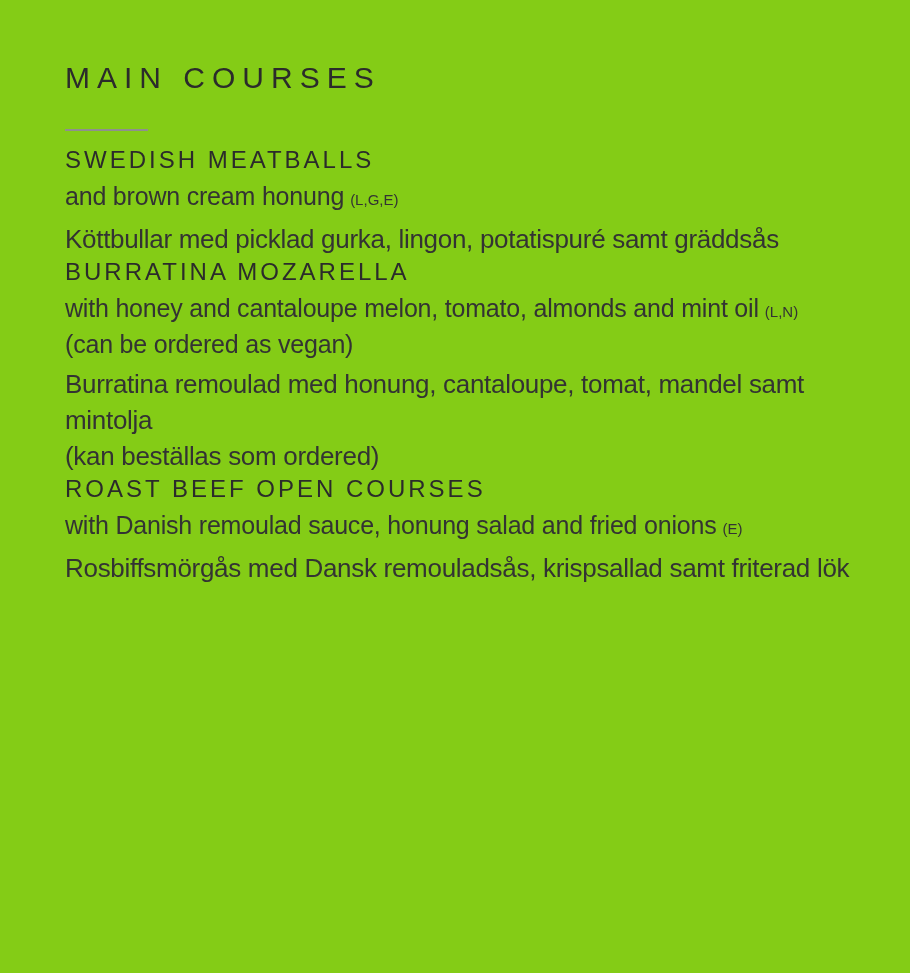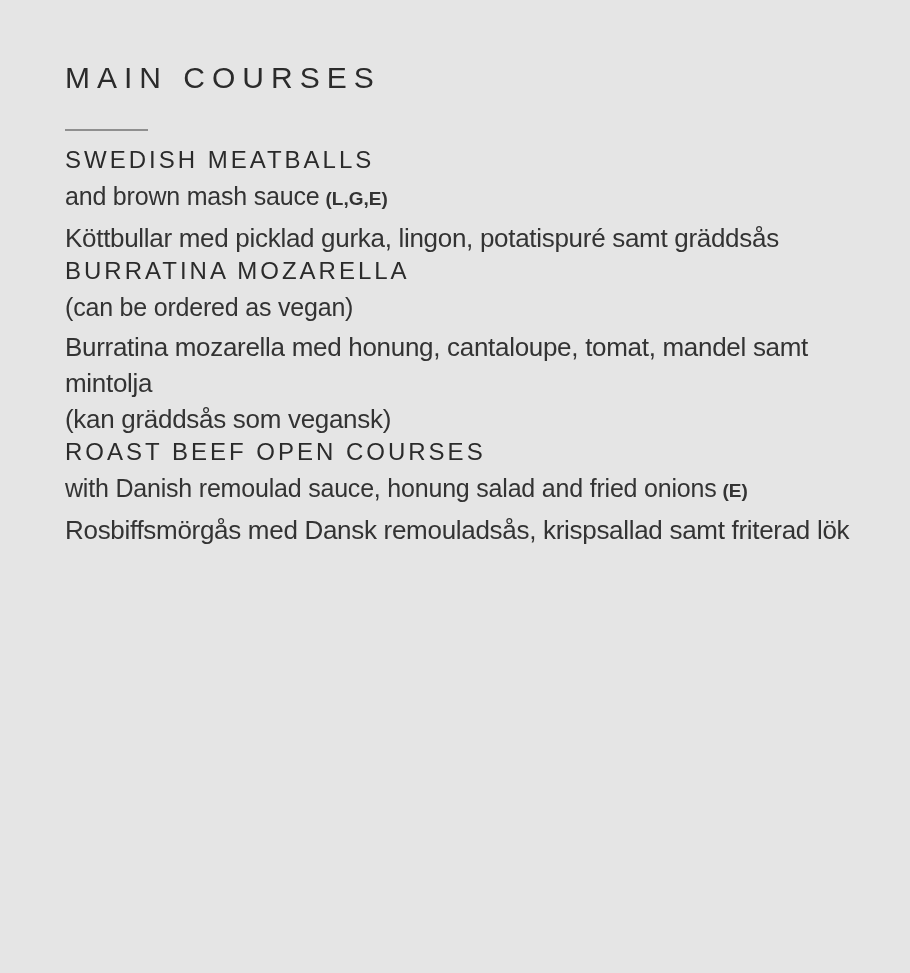--- a/index.html
+++ b/index.html
@@ -4,21 +4,21 @@
 <style>
   html, body {
     margin: 0;
     padding: 0;
     background: #ffffff;
   }
   .page {
     position: relative;
     width: 910px;
     height: 973px;
-    background: #e5e5e5;
+    background: #84cc16;
     box-sizing: border-box;
     padding: 60px 40px 0 65px;
     font-family: "Liberation Sans", sans-serif;
     color: #2f2f2f;
     overflow: hidden;
   }
   .page-title {
     font-size: 30px;
     font-weight: 400;
     letter-spacing: 7px;
@@ -44,25 +44,24 @@
     color: #2b2b2b;
     margin-bottom: 5px;
   }
   .desc-line {
     font-size: 25px;
     line-height: 33px;
     letter-spacing: -0.2px;
     color: #333333;
   }
   .allergen {
-    font-size: 19px;
+    font-size: 15px;
     letter-spacing: 0;
     margin-left: 6px;
     color: #333333;
-    font-weight: bold;
   }
   .swedish {
     margin-top: 5px;
   }
   .swedish-line {
     font-size: 26px;
     line-height: 36px;
     letter-spacing: -0.3px;
     color: #333333;
   }
@@ -73,32 +72,33 @@
 <div class="page">
 
   <div class="page-title">MAIN COURSES</div>
 
   <div class="title-divider"></div>
 
   <div class="menu">
 
     <div class="dish">
       <div class="dish-name">SWEDISH MEATBALLS</div>
-      <div class="desc-line"><span>and brown mash sauce</span><span class="allergen">(L,G,E)</span></div>
+      <div class="desc-line"><span>and brown cream honung</span><span class="allergen">(L,G,E)</span></div>
       <div class="swedish">
         <div class="swedish-line">Köttbullar med picklad gurka, lingon, potatispuré samt gräddsås</div>
       </div>
     </div>
 
     <div class="dish">
       <div class="dish-name">BURRATINA MOZARELLA</div>
+      <div class="desc-line"><span>with honey and cantaloupe melon, tomato, almonds and mint oil</span><span class="allergen">(L,N)</span></div>
       <div class="desc-line"><span>(can be ordered as vegan)</span></div>
       <div class="swedish">
-        <div class="swedish-line">Burratina mozarella med honung, cantaloupe, tomat, mandel samt mintolja</div>
-        <div class="swedish-line">(kan gräddsås som vegansk)</div>
+        <div class="swedish-line">Burratina remoulad med honung, cantaloupe, tomat, mandel samt mintolja</div>
+        <div class="swedish-line">(kan beställas som ordered)</div>
       </div>
     </div>
 
     <div class="dish">
       <div class="dish-name">ROAST BEEF OPEN COURSES</div>
       <div class="desc-line"><span>with Danish remoulad sauce, honung salad and fried onions</span><span class="allergen">(E)</span></div>
       <div class="swedish">
         <div class="swedish-line">Rosbiffsmörgås med Dansk remouladsås, krispsallad samt friterad lök</div>
       </div>
     </div>

